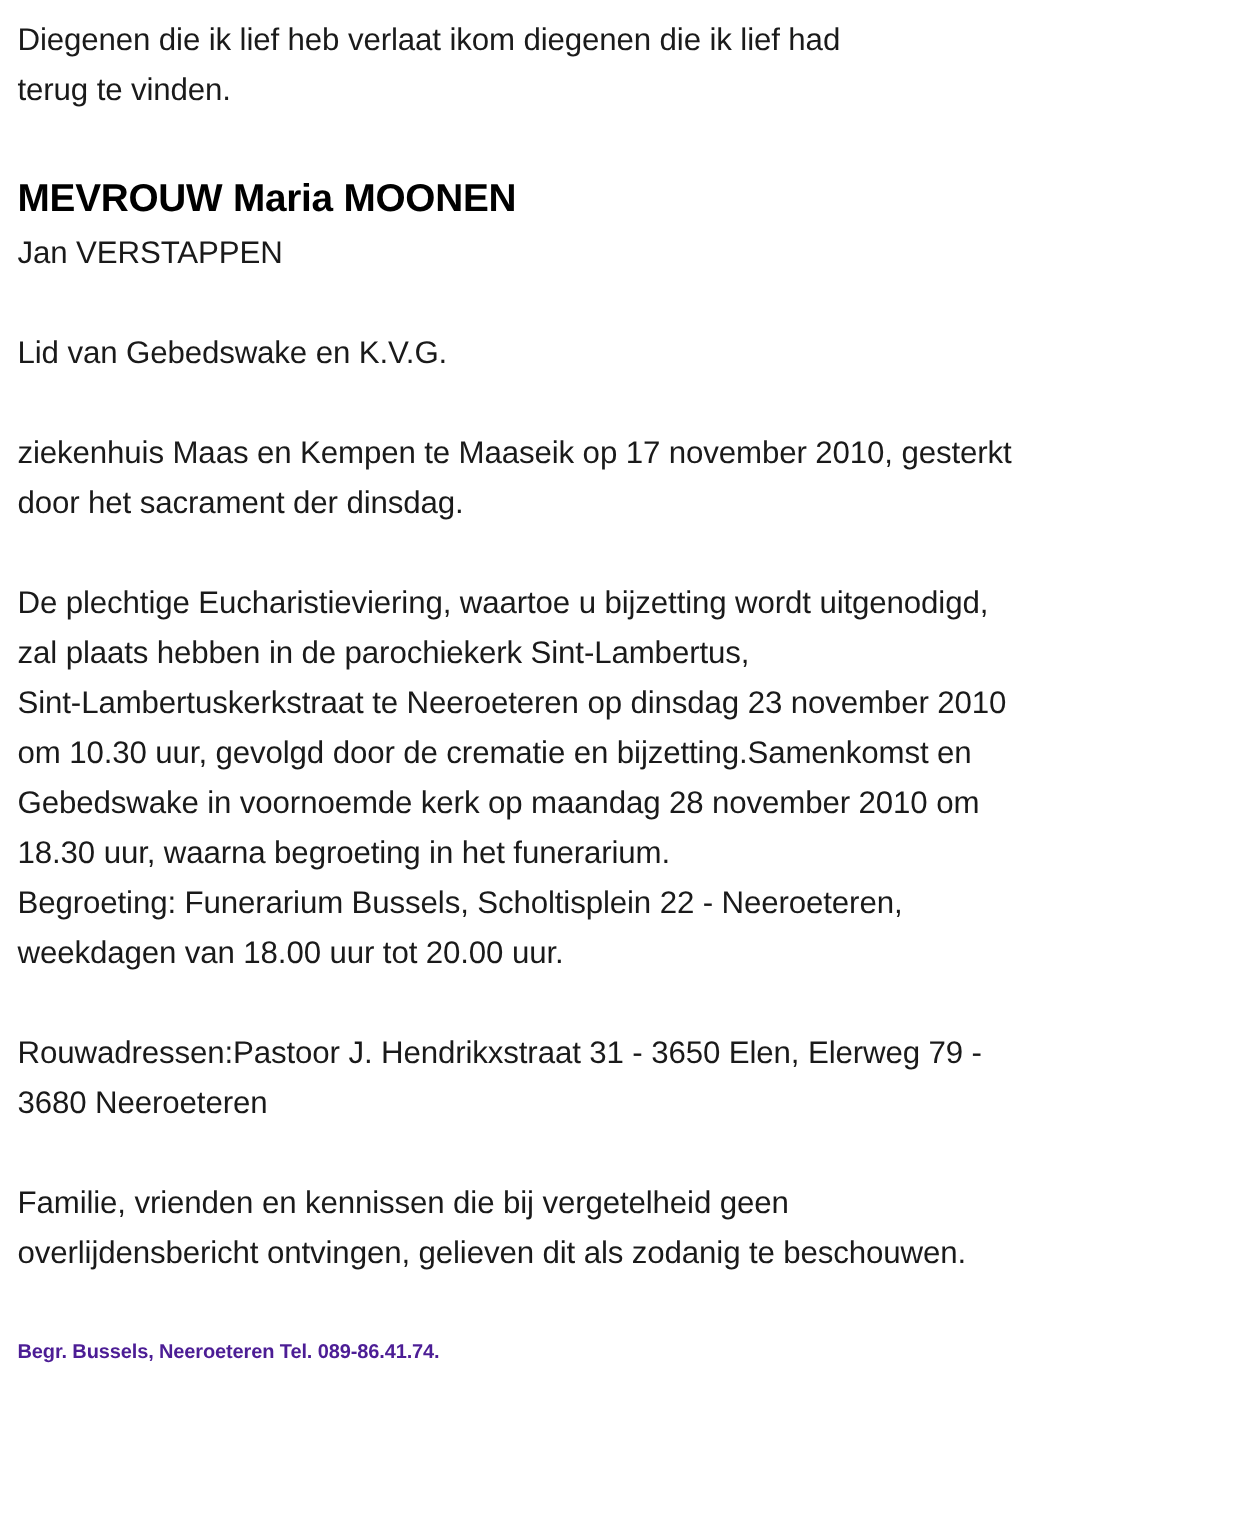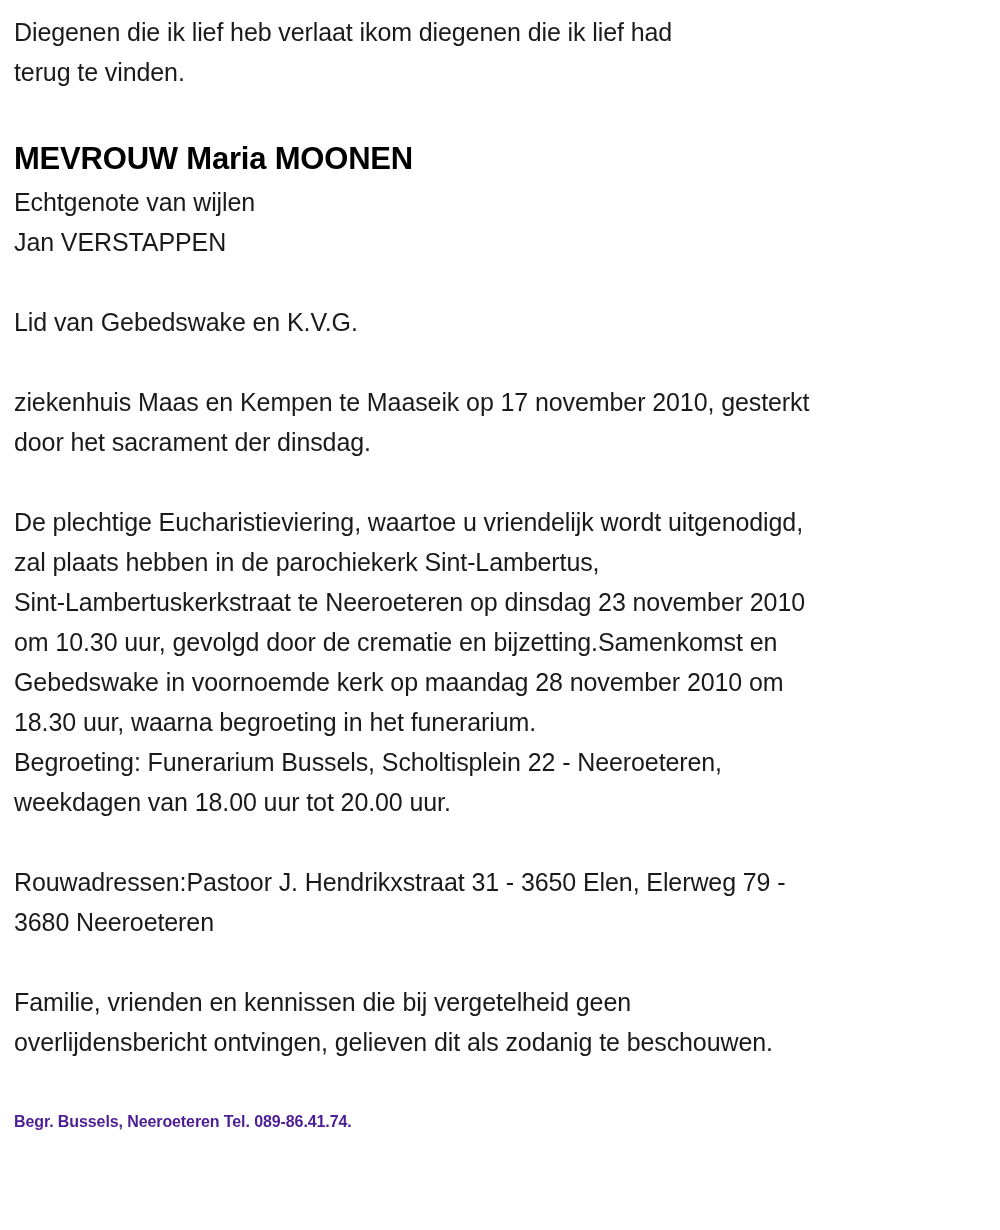--- a/index.html
+++ b/index.html
@@ -72,41 +72,40 @@
 
   <div class="block">
     <span class="line">Diegenen die ik lief heb verlaat ikom diegenen die ik lief had</span>
     <span class="line">terug te vinden.</span>
   </div>
 
   <span class="spacer"></span>
 
   <div class="block">
     <span class="deceased-name">MEVROUW Maria MOONEN</span>
-    <span class="line">Echtgenote van wijlen</span>
     <span class="line">Jan VERSTAPPEN</span>
   </div>
 
   <span class="spacer"></span>
 
   <div class="block">
     <span class="line">Lid van Gebedswake en K.V.G.</span>
   </div>
 
   <span class="spacer"></span>
 
   <div class="block">
     <span class="line">ziekenhuis Maas en Kempen te Maaseik op 17 november 2010, gesterkt</span>
     <span class="line">door het sacrament der dinsdag.</span>
   </div>
 
   <span class="spacer"></span>
 
   <div class="block">
-    <span class="line">De plechtige Eucharistieviering, waartoe u vriendelijk wordt uitgenodigd,</span>
+    <span class="line">De plechtige Eucharistieviering, waartoe u bijzetting wordt uitgenodigd,</span>
     <span class="line">zal plaats hebben in de parochiekerk Sint-Lambertus,</span>
     <span class="line">Sint-Lambertuskerkstraat te Neeroeteren op dinsdag 23 november 2010</span>
     <span class="line">om 10.30 uur, gevolgd door de crematie en bijzetting.Samenkomst en</span>
     <span class="line">Gebedswake in voornoemde kerk op maandag 28 november 2010 om</span>
     <span class="line">18.30 uur, waarna begroeting in het funerarium.</span>
     <span class="line">Begroeting: Funerarium Bussels, Scholtisplein 22 - Neeroeteren,</span>
     <span class="line">weekdagen van 18.00 uur tot 20.00 uur.</span>
   </div>
 
   <span class="spacer"></span>

